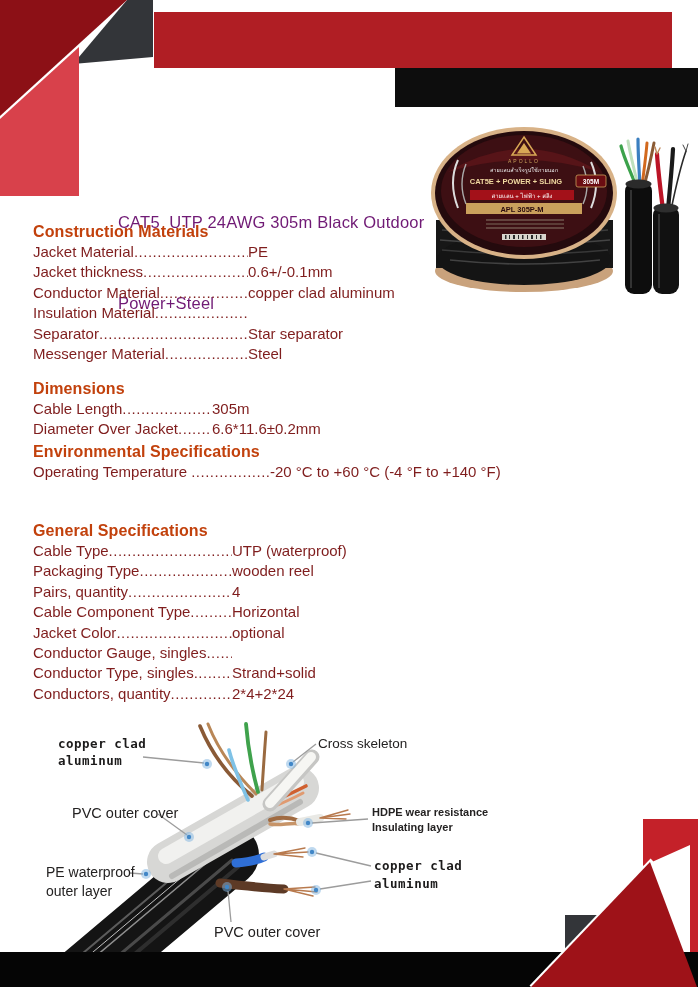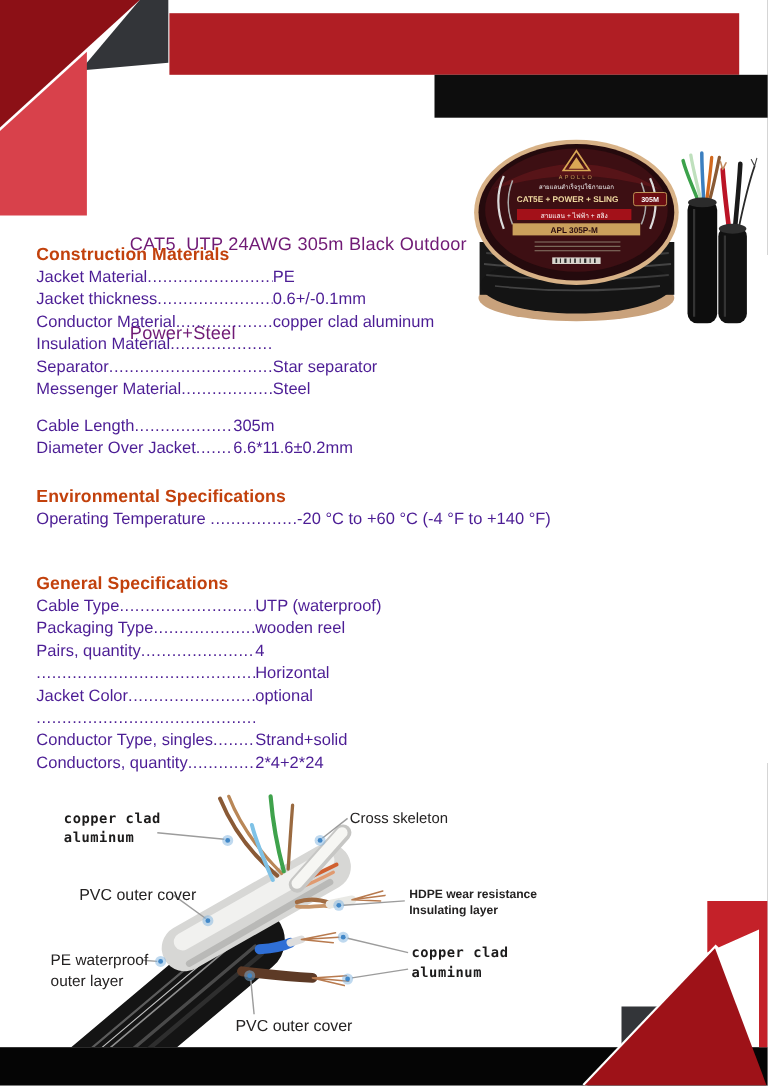--- a/index.html
+++ b/index.html
@@ -20,21 +20,21 @@
   }
   .product-title{
     position:absolute;left:118px;top:155px;font-size:16.5px;font-weight:normal;
     color:#701a75;line-height:27px;letter-spacing:.2px;white-space:pre;
   }
   .section{position:absolute;left:33px;width:470px;}
   .section h3{
     margin:0;font-size:16px;font-weight:bold;color:#c2410c;line-height:21px;letter-spacing:.1px;
   }
   .spec-rows{margin:0;}
-  .spec-row{display:flex;line-height:20.4px;font-size:15px;color:#4c1d95;}
+  .spec-row{display:flex;line-height:20.4px;font-size:15px;color:#7f1d1d;}
   .spec-left{flex:0 0 var(--lw);display:flex;overflow:hidden;}
   .spec-label{flex:0 0 auto;white-space:pre;}
   .spec-dots{flex:1 1 auto;overflow:hidden;white-space:nowrap;letter-spacing:.5px;}
   .spec-value{flex:0 0 auto;white-space:pre;}
   .photo{position:absolute;}
   .bottom-strip{position:absolute;left:0;top:952px;width:698px;height:35px;background:#050505;}
   .diagram{position:absolute;left:0;top:700px;}
   .lbl{fill:#242222;font-family:"Liberation Sans",sans-serif;}
   .lbl-mono{fill:#1c1b1b;font-family:"DejaVu Sans Mono",monospace;font-weight:bold;letter-spacing:.5px;}
   .leaderline{stroke:#9c9c9c;stroke-width:1.3;fill:none;}
@@ -174,20 +174,21 @@
           <span class="spec-left">
             <span class="spec-label">Messenger Material</span>
             <span class="spec-dots">................................................................................</span>
           </span>
           <span class="spec-value">Steel</span>
         </div>
       </div>
   </div>
 
   <div class="section" style="top:378px">
+    <h3>Dimensions</h3>
     <div class="spec-rows" style="--lw:179px">
         <div class="spec-row">
           <span class="spec-left">
             <span class="spec-label">Cable Length</span>
             <span class="spec-dots">................................................................................</span>
           </span>
           <span class="spec-value">305m</span>
         </div>
         <div class="spec-row">
           <span class="spec-left">
@@ -231,33 +232,35 @@
         </div>
         <div class="spec-row">
           <span class="spec-left">
             <span class="spec-label">Pairs, quantity</span>
             <span class="spec-dots">................................................................................</span>
           </span>
           <span class="spec-value">4</span>
         </div>
         <div class="spec-row">
           <span class="spec-left">
+            <span class="spec-label">Cable Component Type</span>
             <span class="spec-dots">................................................................................</span>
           </span>
           <span class="spec-value">Horizontal</span>
         </div>
         <div class="spec-row">
           <span class="spec-left">
             <span class="spec-label">Jacket Color</span>
             <span class="spec-dots">................................................................................</span>
           </span>
           <span class="spec-value">optional</span>
         </div>
         <div class="spec-row">
           <span class="spec-left">
+            <span class="spec-label">Conductor Gauge, singles</span>
             <span class="spec-dots">................................................................................</span>
           </span>
         </div>
         <div class="spec-row">
           <span class="spec-left">
             <span class="spec-label">Conductor Type, singles</span>
             <span class="spec-dots">................................................................................</span>
           </span>
           <span class="spec-value">Strand+solid</span>
         </div>

